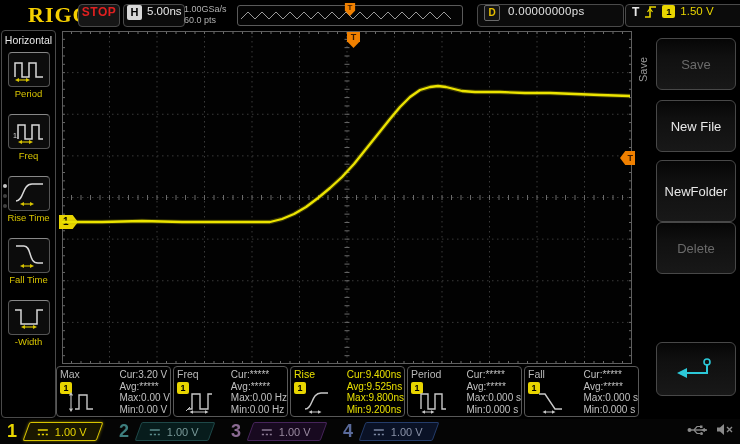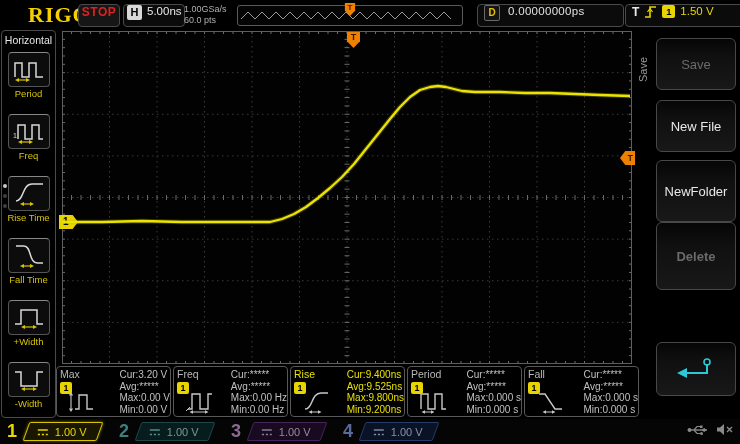--- a/index.html
+++ b/index.html
@@ -184,30 +184,20 @@
       <div class="sb-icon">
         <svg width="34" height="27">
           <path d="M4 4 L12 4 C20 4 16 21 26 21 L31 21" fill="none" stroke="#d8d8d8" stroke-width="1.5"></path>
           <path d="M11 24 H19" stroke="#d8c400" stroke-width="1.2"></path>
           <path d="M8 24 l4 -2 v4 z M22 24 l-4 -2 v4 z" fill="#d8c400"></path>
         </svg>
       </div>
       <div class="sb-label">Fall Time</div>
     </div>
 
-    <div class="sb-item">
-      <div class="sb-icon">
-        <svg width="34" height="27">
-          <path d="M3 20 H9 V6 H25 V20 H31" fill="none" stroke="#d8d8d8" stroke-width="1.5"></path>
-          <path d="M12 23 H22" stroke="#d8c400" stroke-width="1.2"></path>
-          <path d="M9 23 l4 -2 v4 z M25 23 l-4 -2 v4 z" fill="#d8c400"></path>
-        </svg>
-      </div>
-      <div class="sb-label">+Width</div>
-    </div>
 
     <div class="sb-item">
       <div class="sb-icon">
         <svg width="34" height="27">
           <path d="M3 6 H9 V20 H25 V6 H31" fill="none" stroke="#d8d8d8" stroke-width="1.5"></path>
           <path d="M12 23 H22" stroke="#d8c400" stroke-width="1.2"></path>
           <path d="M9 23 l4 -2 v4 z M25 23 l-4 -2 v4 z" fill="#d8c400"></path>
         </svg>
       </div>
       <div class="sb-label">-Width</div>
@@ -548,21 +538,21 @@
   <div class="menu">
     <div class="mbtn disabled" style="top:6px;height:52px;">
       <span>Save</span>
     </div>
     <div class="mbtn" style="top:68px;height:52px;">
       <span>New File</span>
     </div>
     <div class="mbtn" style="top:128px;height:62px;">
       <span>NewFolder</span>
     </div>
-    <div class="mbtn disabled" style="top:190px;height:68px;font-weight:bold;">
+    <div class="mbtn disabled" style="top:190px;height:52px;">
       <span>Delete</span>
     </div>
     <div class="mbtn" style="top:310px;height:54px;">
       <svg class="ret" viewBox="0 0 44 26">
         <path d="M10 17 H33 V8" fill="none" stroke="#2cc8d8" stroke-width="2"></path>
         <circle cx="33" cy="6" r="3" fill="none" stroke="#2cc8d8" stroke-width="1.6"></circle>
         <path d="M3 17 l10 -5 v10 z" fill="#2cc8d8"></path>
       </svg>
     </div>
   </div>

